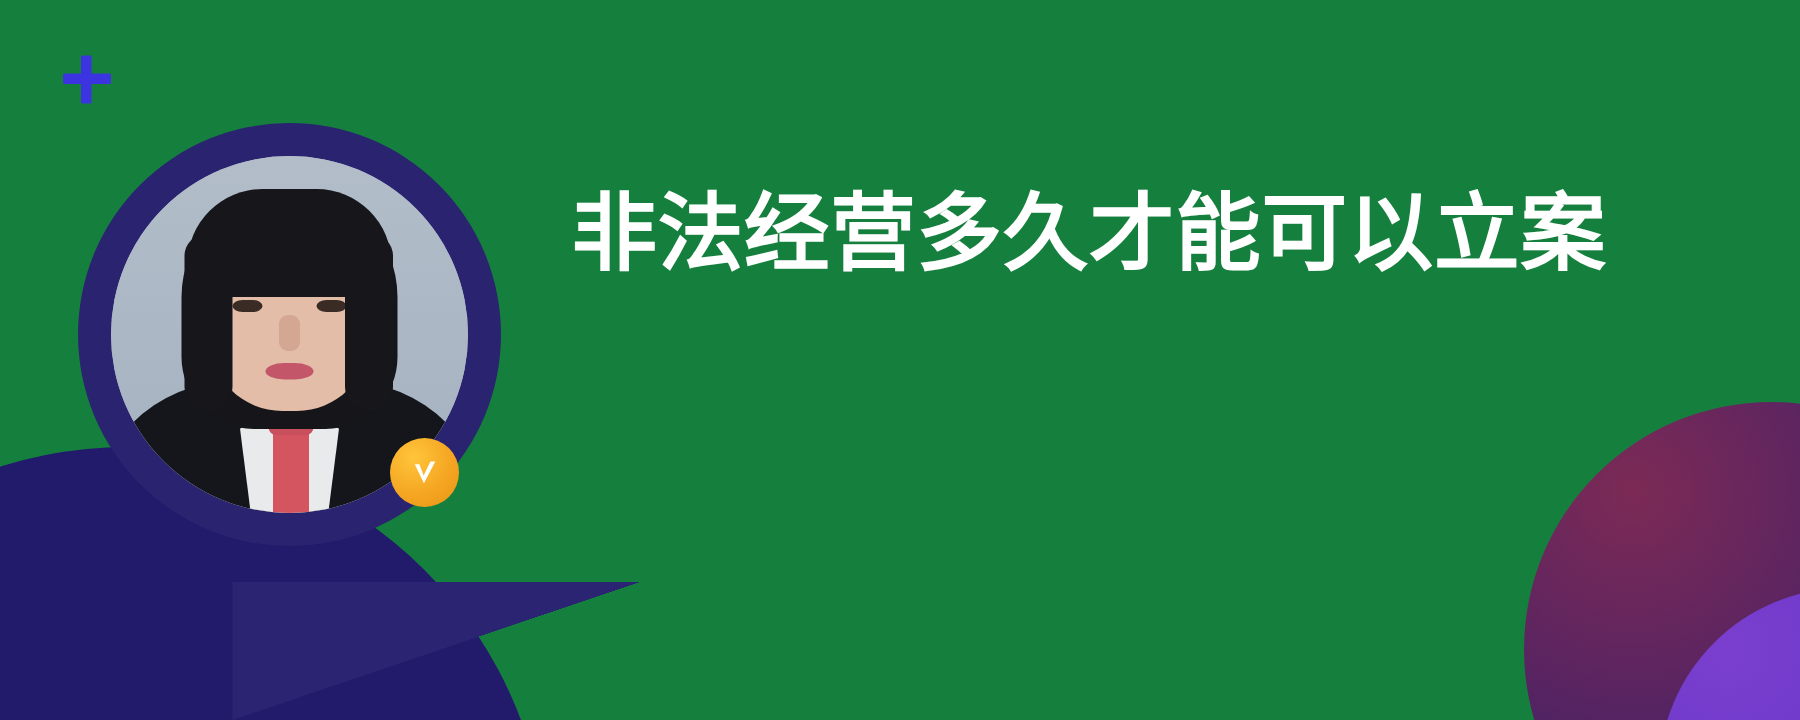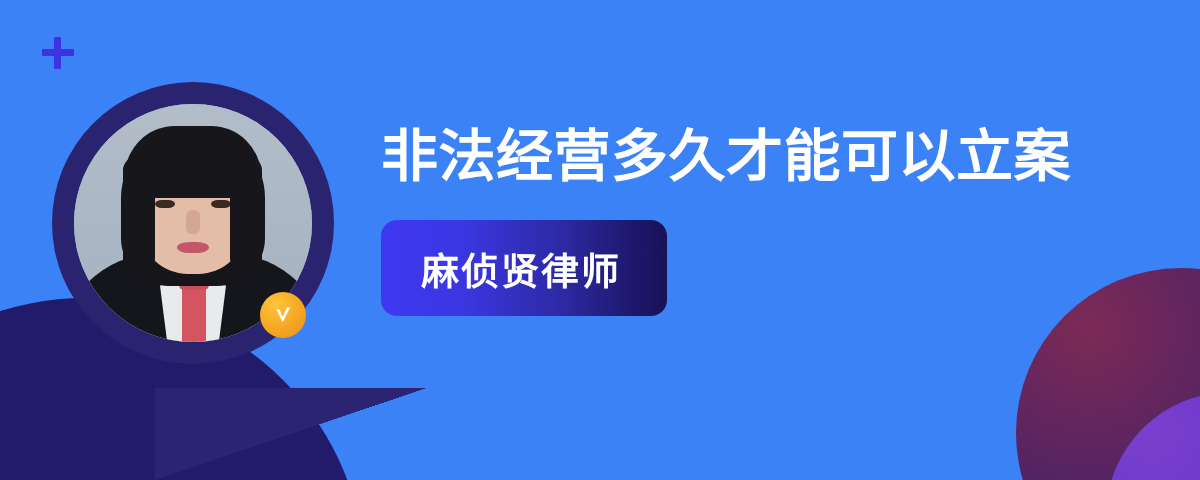--- a/index.html
+++ b/index.html
@@ -6,21 +6,21 @@
   html, body {
     margin: 0;
     padding: 0;
     background: #0e0b3d;
   }
   .banner {
     position: relative;
     width: 1200px;
     height: 480px;
     overflow: hidden;
-    background: #3b82f6;
+    background: #15803d;
     font-family: "Liberation Sans", "DejaVu Sans", sans-serif;
     user-select: none;
   }
 
   
   .deco-layer {
     position: absolute;
     inset: 0;
     overflow: hidden;
     pointer-events: none;
@@ -261,16 +261,15 @@
     </div>
     <div class="verified-badge">
       <svg width="26" height="26" viewBox="0 0 26 26" aria-hidden="true">
         <path d="M6.5 7.5 L12.6 20.2 L20.2 5.6 L17.0 5.6 L12.4 15.0 L9.6 7.5 Z" fill="#ffffff"></path>
       </svg>
     </div>
   </div>
 
   <div class="content">
     <h1 class="headline">非法经营多久才能可以立案</h1>
-    <button class="cta-button">麻侦贤律师</button>
   </div>
 
 </div>
 
 </body></html>

